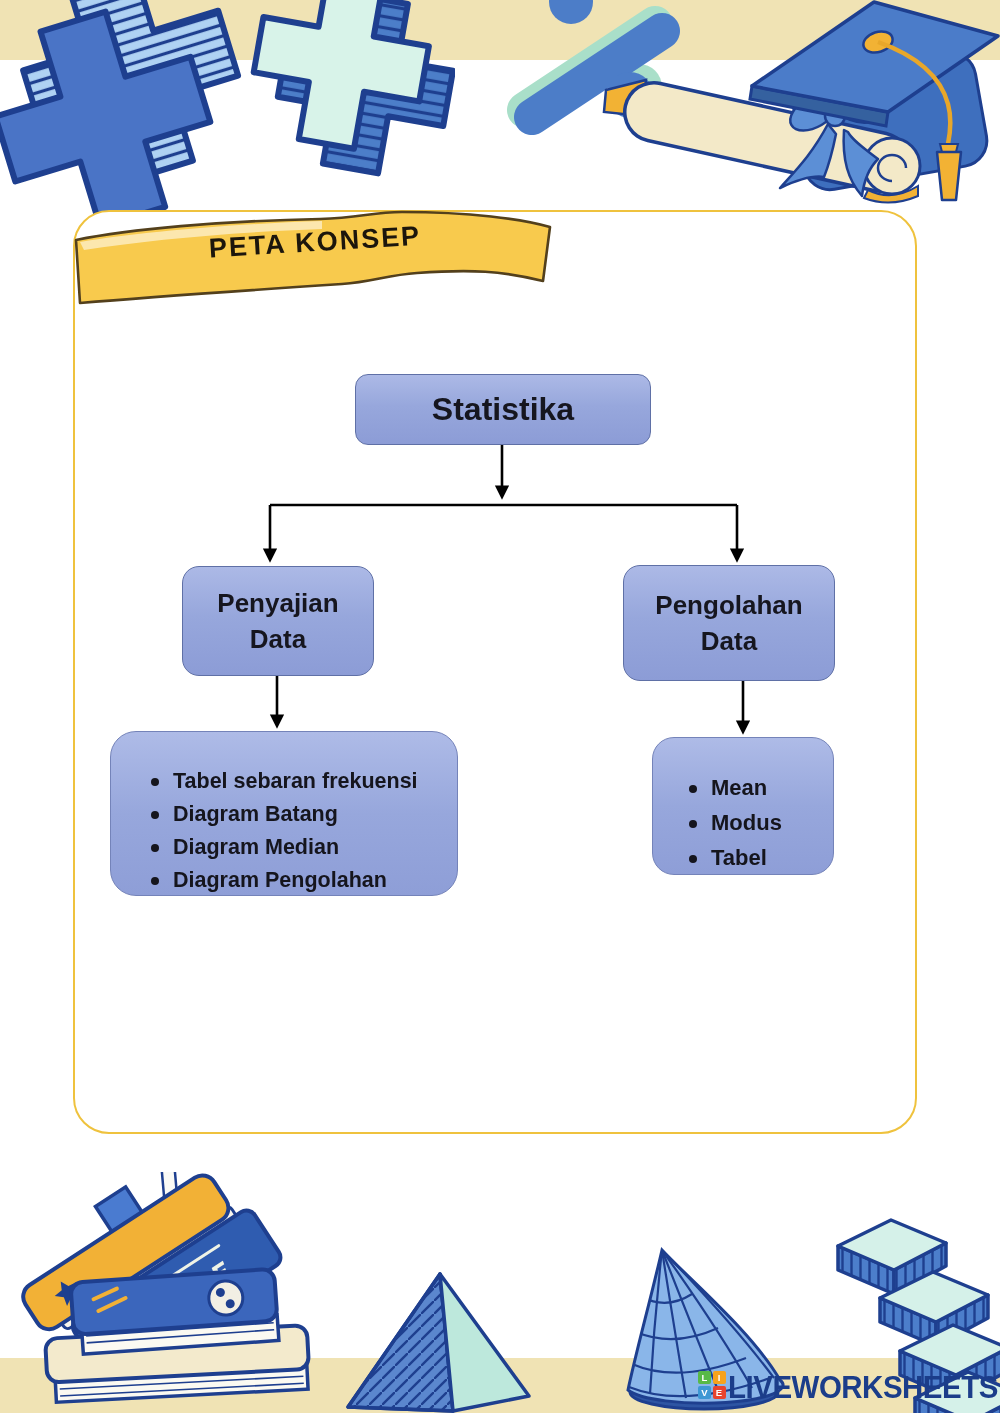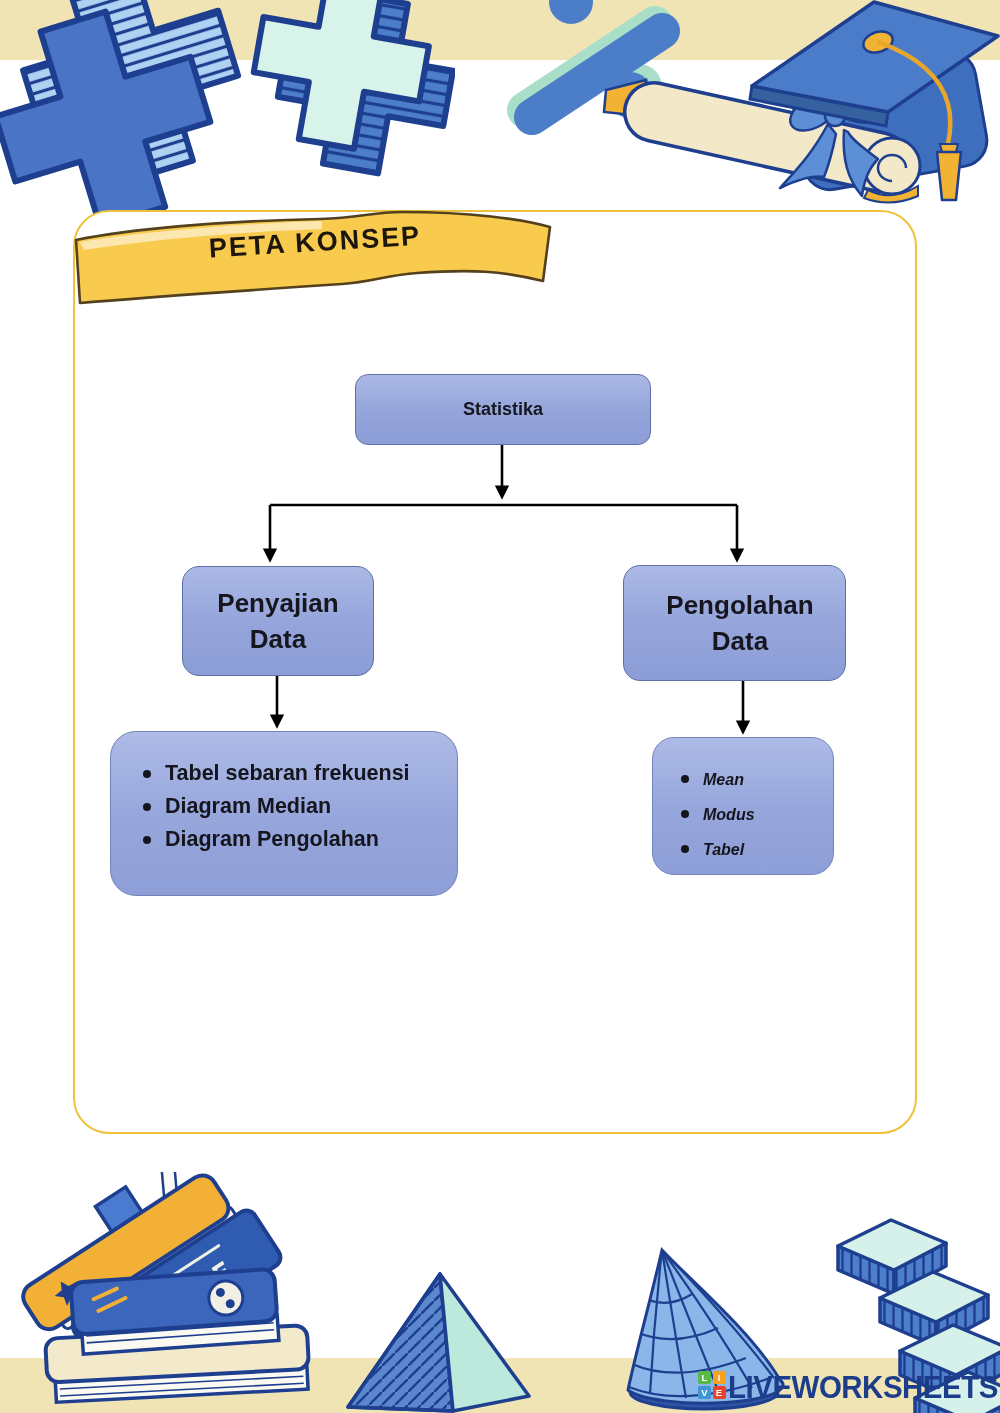--- a/index.html
+++ b/index.html
@@ -14,36 +14,36 @@
         border:2.5px solid #EFC23D;border-radius:36px;}
   
   .ribbon{position:absolute;left:70px;top:208px;width:495px;height:105px;}
   .ribbon-label{position:absolute;left:140px;top:227px;width:350px;text-align:center;
         transform:rotate(-3.5deg);font-size:27px;font-weight:800;letter-spacing:2px;
         color:#1c160c;}
   
   .node{position:absolute;display:flex;align-items:center;justify-content:center;
         text-align:center;background:linear-gradient(180deg,#ACB9E6 0%,#97A7DC 45%,#8C9CD6 100%);
         border:1.6px solid #5F70A6;color:#16161f;font-weight:700;}
-  .node-root{left:355px;top:374px;width:294px;height:69px;border-radius:13px;font-size:18px;}
+  .node-root{left:355px;top:374px;width:294px;height:69px;border-radius:13px;font-size:32px;}
   .node-branch{font-size:26px;line-height:36px;border-radius:17px;}
   .node-penyajian{left:182px;top:566px;width:190px;height:108px;}
-  .node-pengolahan{left:623px;top:565px;width:210px;height:114px;padding-left:11px;}
+  .node-pengolahan{left:623px;top:565px;width:210px;height:114px;}
   .listbox{position:absolute;background:linear-gradient(180deg,#AEBBE7 0%,#97A7DC 50%,#8E9ED7 100%);
         border:1.6px solid #7483B9;color:#15151d;}
-  .listbox ul{margin:8px;padding:0;list-style:none;}
+  .listbox ul{margin:16px;padding:0;list-style:none;}
   .listbox li{font-weight:700;white-space:nowrap;}
   .listbox li::before{content:"";display:inline-block;width:8px;height:8px;border-radius:50%;
         background:#15151d;margin-right:14px;vertical-align:2px;}
   .listbox-left{left:110px;top:731px;width:348px;height:165px;border-radius:26px;
         padding:17px 0 0 24px;box-sizing:border-box;}
   .listbox-left li{font-size:21.5px;line-height:33px;}
   .listbox-right{left:652px;top:737px;width:182px;height:138px;border-radius:22px;
         padding:16px 0 0 20px;box-sizing:border-box;}
-  .listbox-right li{font-size:16px;line-height:35px;font-style:italic;}
+  .listbox-right li{font-size:22px;line-height:35px;}
   .connectors{position:absolute;left:0;top:370px;width:1000px;height:420px;pointer-events:none;}
   
   .logo{position:absolute;left:698px;top:1371px;width:29px;height:29px;display:grid;
         grid-template-columns:13px 13px;grid-template-rows:13px 13px;gap:1.5px;}
   .logo span{display:flex;align-items:center;justify-content:center;color:#ffffff;
         font-size:9.5px;font-weight:700;border-radius:2px;}
   .wordmark{position:absolute;left:728px;top:1372px;height:32px;display:flex;align-items:center;
         font-size:31px;font-weight:800;color:#1B3D8A;letter-spacing:-0.5px;
         transform:scaleX(0.95);transform-origin:left center;}
 </style>
@@ -260,20 +260,21 @@
   <div class="node node-branch node-pengolahan">
     <span>
       <span>Pengolahan</span><br>
       <span>Data</span>
     </span>
   </div>
 
   <div class="listbox listbox-left">
     <ul>
       <li>Tabel sebaran frekuensi</li>
+      <li>Diagram Batang</li>
       <li>Diagram Median</li>
       <li>Diagram Pengolahan</li>
     </ul>
   </div>
 
   <div class="listbox listbox-right">
     <ul>
       <li>Mean</li>
       <li>Modus</li>
       <li>Tabel</li>

